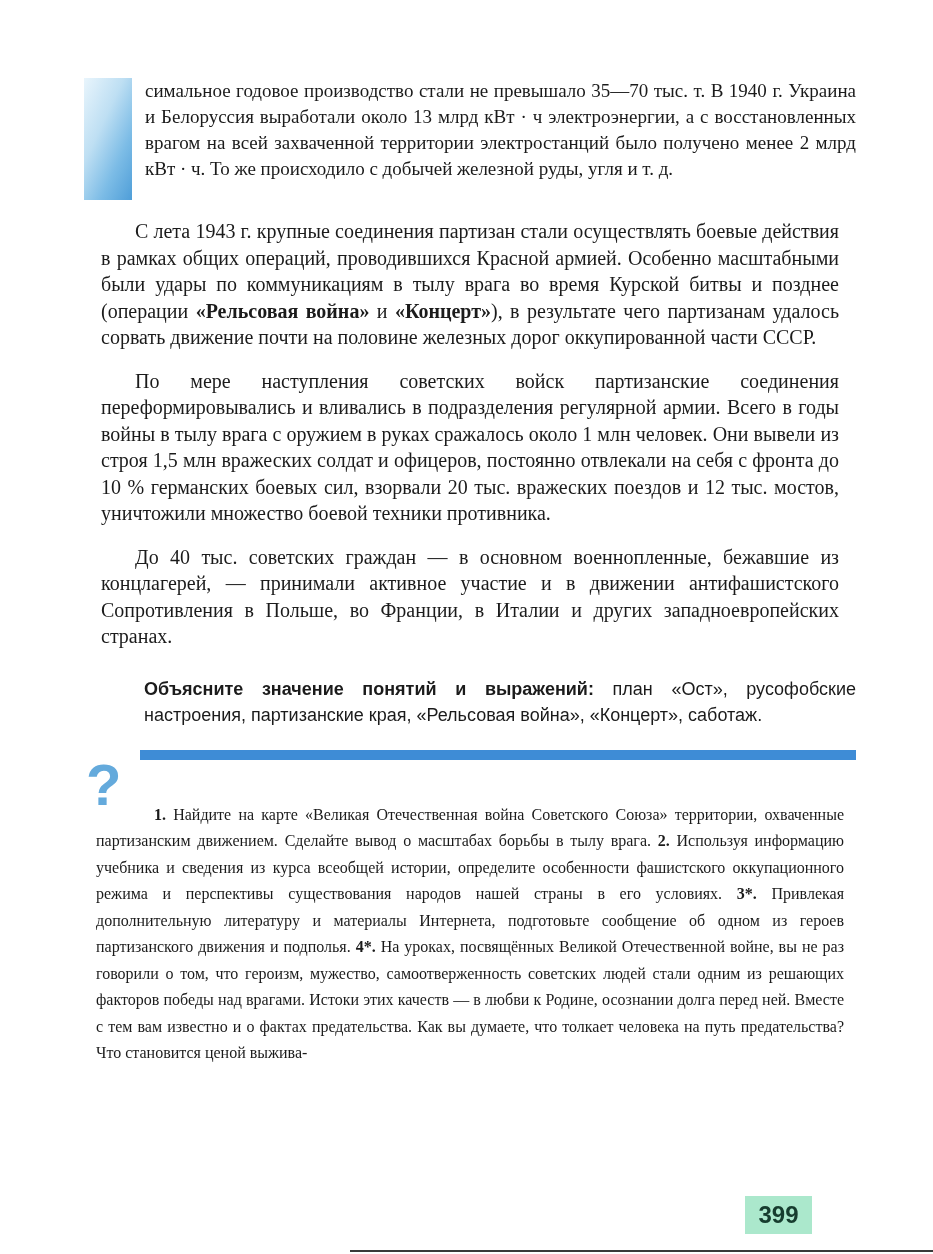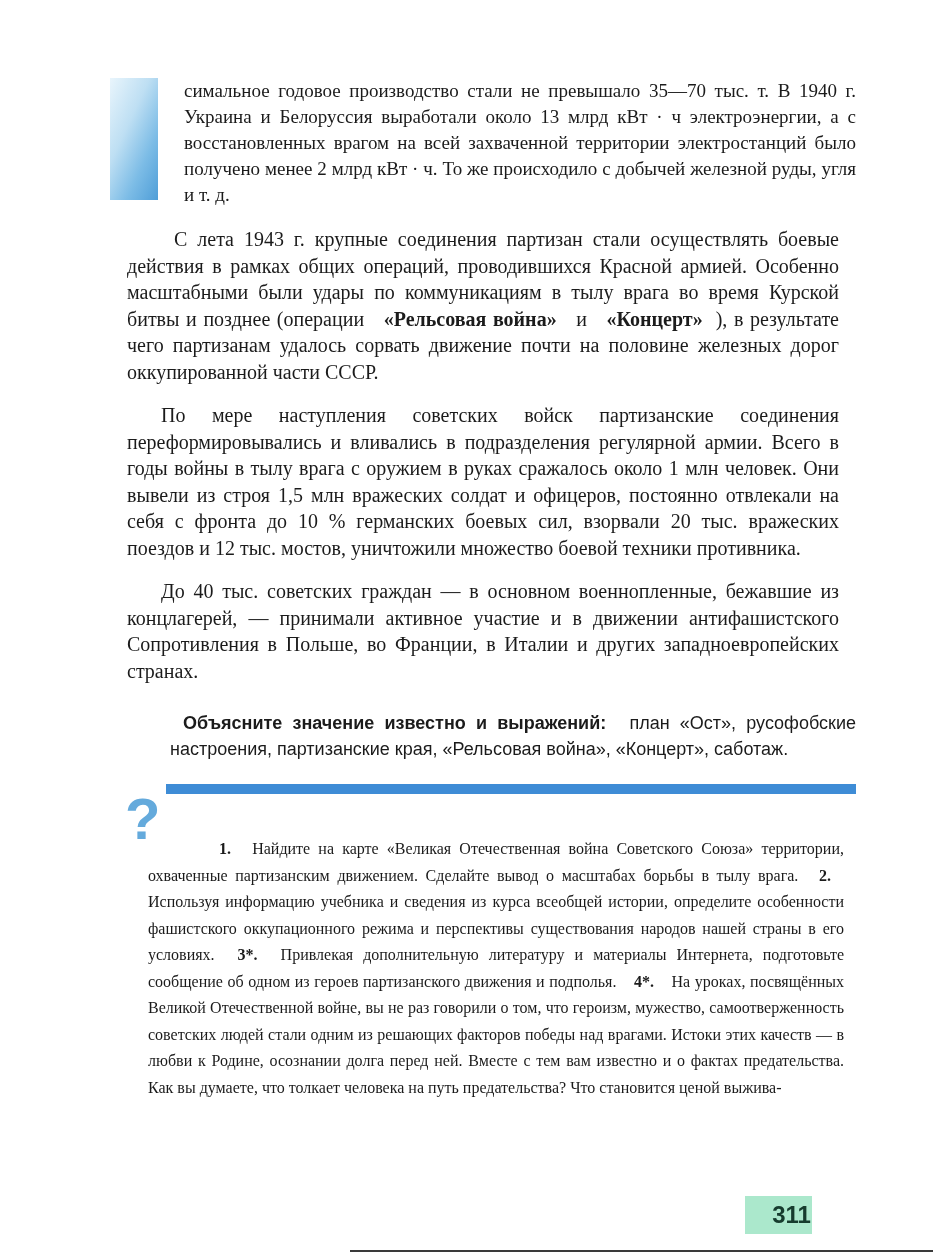--- a/index.html
+++ b/index.html
@@ -1,15 +1,15 @@
 <!DOCTYPE html>
 <html><head>
 <meta charset="utf-8">
 <style>
-  * { box-sizing: border-box; padding-left: 13px; }
+  * { box-sizing: border-box; }
   html, body { margin: 0; padding: 0; }
   body {
     width: 933px; height: 1254px;
     background: #ffffff;
     font-family: "Liberation Serif", serif;
     color: #1b1b1b;
   }
   .sheet { position: relative; width: 933px; height: 1254px; overflow: hidden; background: #ffffff; }
   .content { position: absolute; left: 84px; top: 78px; width: 772px; }
 
@@ -60,29 +60,29 @@
       <div class="excerpt-marker"></div>
       <p class="excerpt-text">симальное годовое производство стали не превышало 35—70 тыс. т. В 1940 г. Украина и Белоруссия выработали около 13 млрд кВт · ч электроэнергии, а с восстановленных врагом на всей захваченной территории электростанций было получено менее 2 млрд кВт · ч. То же происходило с добычей железной руды, угля и т. д.</p>
     </section>
 
     <p class="para"><span>С лета 1943 г. крупные соединения партизан стали осуществлять боевые действия в рамках общих операций, проводившихся Красной армией. Особенно масштабными были удары по коммуникациям в тылу врага во время Курской битвы и позднее (операции </span><span class="b">«Рельсовая война»</span><span> и </span><span class="b">«Концерт»</span><span>), в результате чего партизанам удалось сорвать движение почти на половине железных дорог оккупированной части СССР.</span></p>
 
     <p class="para">По мере наступления советских войск партизанские соединения переформировывались и вливались в подразделения регулярной армии. Всего в годы войны в тылу врага с оружием в руках сражалось около 1 млн человек. Они вывели из строя 1,5 млн вражеских солдат и офицеров, постоянно отвлекали на себя с фронта до 10 % германских боевых сил, взорвали 20 тыс. вражеских поездов и 12 тыс. мостов, уничтожили множество боевой техники противника.</p>
 
     <p class="para">До 40 тыс. советских граждан — в основном военнопленные, бежавшие из концлагерей, — принимали активное участие и в движении антифашистского Сопротивления в Польше, во Франции, в Италии и других западноевропейских странах.</p>
 
-    <p class="task"><span class="task-heading">Объясните значение известно и выражений:</span><span> план «Ост», русофобские настроения, партизанские края, «Рельсовая война», «Концерт», саботаж.</span></p>
+    <p class="task"><span class="task-heading">Объясните значение понятий и выражений:</span><span> план «Ост», русофобские настроения, партизанские края, «Рельсовая война», «Концерт», саботаж.</span></p>
 
     <div class="qsection">
       <div class="qbar"></div>
       <div class="qbody">
         <div class="qmark">?</div>
         <p class="qtext"><span class="b">1.</span><span> Найдите на карте «Великая Отечественная война Советского Союза» территории, охваченные партизанским движением. Сделайте вывод о масштабах борьбы в тылу врага. </span><span class="b">2.</span><span> Используя информацию учебника и сведения из курса всеобщей истории, определите особенности фашистского оккупационного режима и перспективы существования народов нашей страны в его условиях. </span><span class="b">3*.</span><span> Привлекая дополнительную литературу и материалы Интернета, подготовьте сообщение об одном из героев партизанского движения и подполья. </span><span class="b">4*.</span><span> На уроках, посвящённых Великой Отечественной войне, вы не раз говорили о том, что героизм, мужество, самоотверженность советских людей стали одним из решающих факторов победы над врагами. Истоки этих качеств — в любви к Родине, осознании долга перед ней. Вместе с тем вам известно и о фактах предательства. Как вы думаете, что толкает человека на путь предательства? Что становится ценой выжива-</span></p>
       </div>
     </div>
 
   </div>
 
   <div class="page-badge">
-      <span>311</span>
+      <span>399</span>
     </div>
   <div class="edge-line"></div>
 </div>
 
 </body></html>

